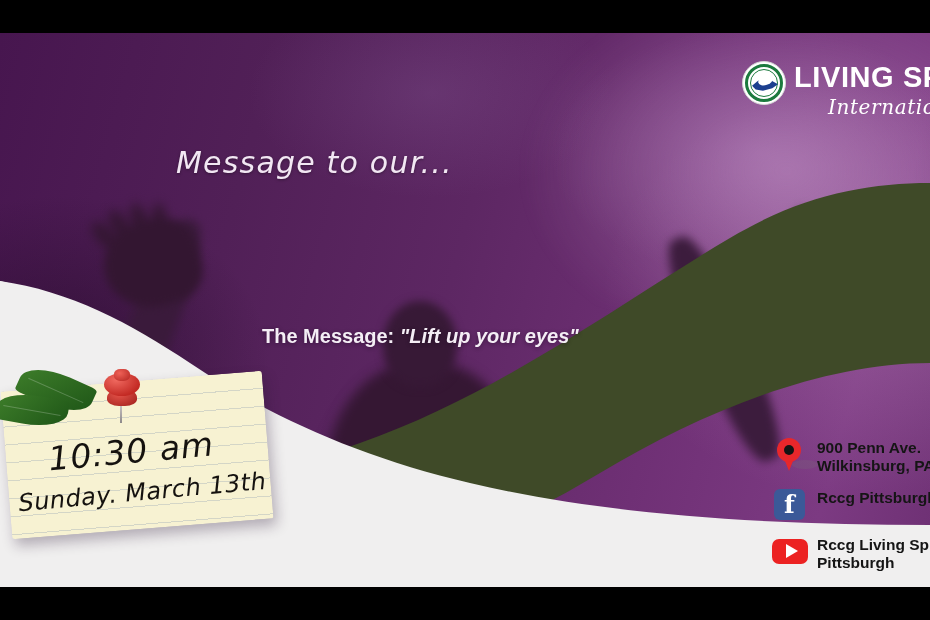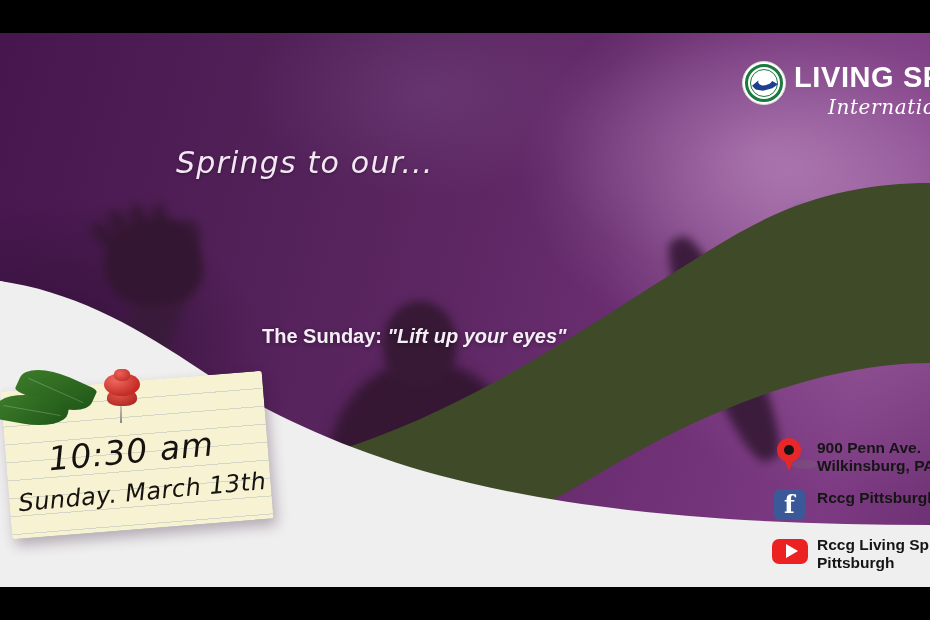--- a/index.html
+++ b/index.html
@@ -168,23 +168,23 @@
       <div class="fing-r" style="left:48px; top:-20px; width:16px; height:38px; transform:rotate(14deg);"></div>
       <div class="fing-r" style="left:68px; top:-12px; width:15px; height:32px; transform:rotate(25deg);"></div>
     </div>
 
     <svg id="waves" viewBox="0 0 930 554" preserveAspectRatio="none">
       <path d="M930 150 L930 330 C820 330 700 380 600 440 C500 500 420 530 300 545 C210 556 90 560 0 560 L0 470 C120 470 240 452 360 410 C500 361 620 270 730 205 C800 163 865 150 930 150 Z" fill="#3f4a28"></path>
       <path d="M0 248 C70 258 130 290 190 330 C270 384 360 424 470 450 C600 481 760 492 930 492 L930 554 L0 554 Z" fill="#f0efef"></path>
       <path d="M0 248 C60 262 112 296 160 336 C120 356 60 368 0 372 Z" fill="#f0efef"></path>
     </svg>
 
-    <div id="welcome">Springs to our...</div>
+    <div id="welcome">Message to our...</div>
     <div id="message">
-      <span>The Sunday:</span>
+      <span>The Message:</span>
       <span class="quote">"Lift up your eyes"</span>
     </div>
 
     <div id="logo">
       <div id="seal">
         <div class="ring"></div>
         <div class="ring2"></div>
         <div class="dove"></div>
         <div class="dove-wing"></div>
       </div>

